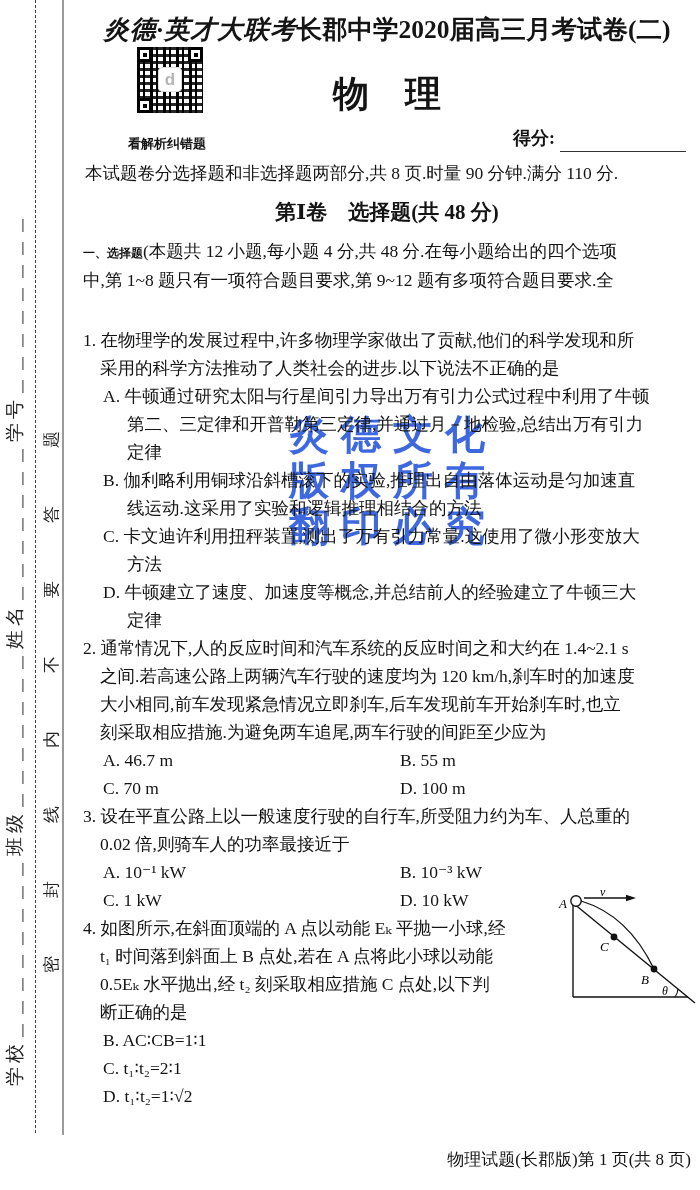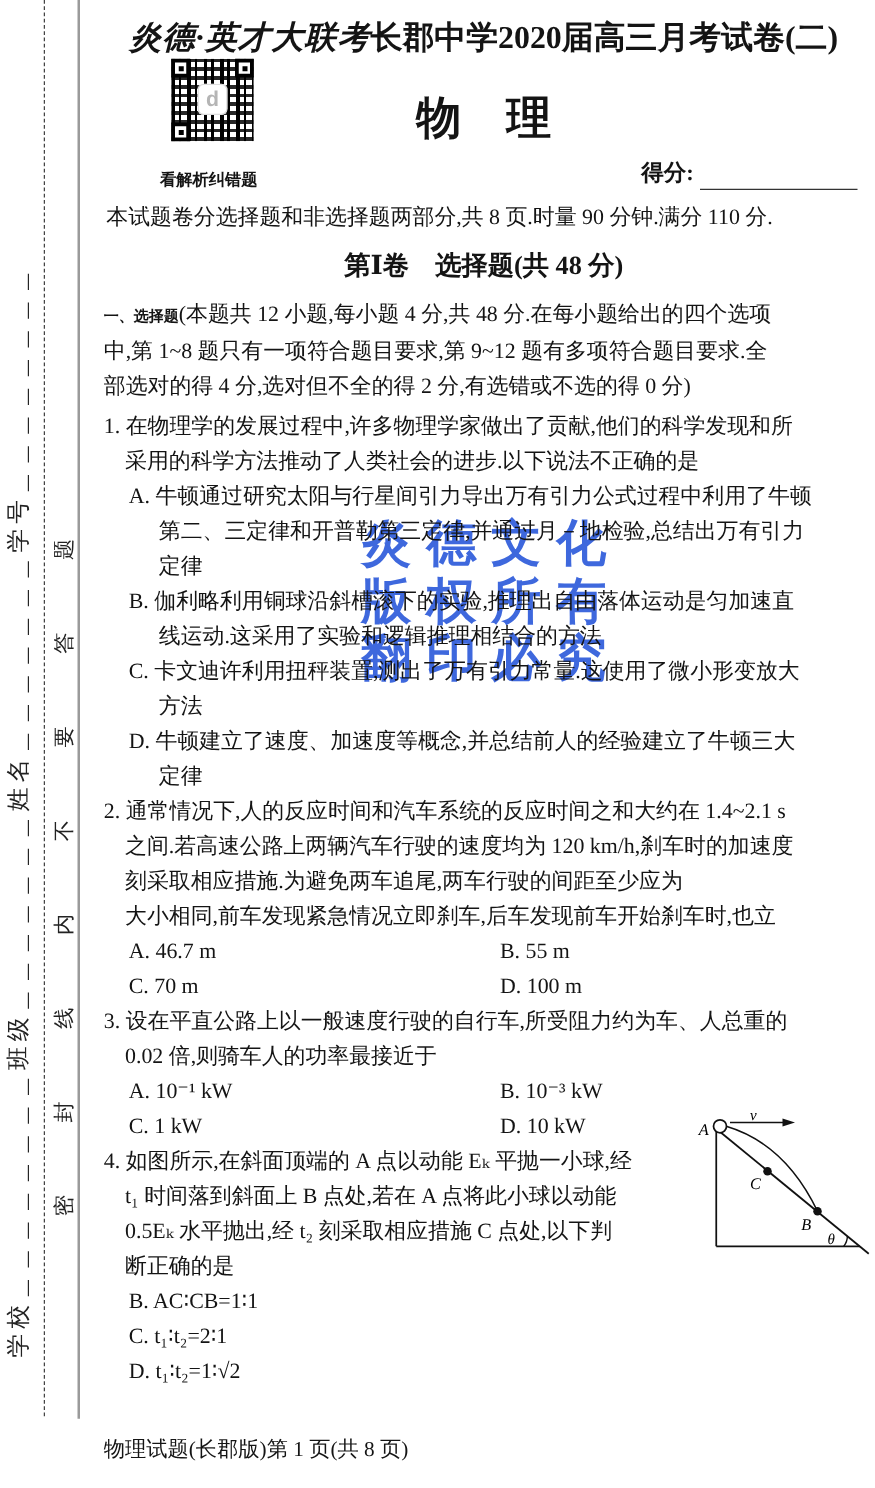--- a/index.html
+++ b/index.html
@@ -71,21 +71,21 @@
   .ln{height:28px;line-height:28px;white-space:nowrap;position:relative;}
   .l1{padding-left:17px;}
   .l2{padding-left:20px;}
   .l3{padding-left:44px;}
   .optrow{padding-left:20px;}
   .optB{position:absolute;left:317px;top:0;}
 
   
   .fig{left:556px;top:889px;width:142px;height:124px;z-index:2;background:#fff;}
 
-  .footer{left:83px;top:1148px;width:608px;text-align:left;font-size:17px;z-index:1;}
+  .footer{left:83px;top:1148px;width:608px;text-align:right;font-size:17px;z-index:1;}
 </style>
 </head>
 <body>
 
 <div class="abs dotted-rule"></div>
 <div class="abs solid-rule"></div>
 <div class="abs student-info">学校＿＿＿＿＿＿＿＿班级＿＿＿＿＿＿＿姓名＿＿＿＿＿＿＿学号＿＿＿＿＿＿＿＿</div>
 <div class="abs seal-text">密封线内不要答题</div>
 
 <div class="abs watermark">
@@ -110,40 +110,39 @@
 
 <div class="abs score">得分:</div>
 <div class="abs score-line"></div>
 
 <div class="abs intro">本试题卷分选择题和非选择题两部分,共 8 页.时量 90 分钟.满分 110 分.</div>
 <div class="abs section-title">第Ⅰ卷　选择题(共 48 分)</div>
 
 <div class="abs instructions">
   <div class="ln"><span class="label">一、选择题</span><span>(本题共 12 小题,每小题 4 分,共 48 分.在每小题给出的四个选项</span></div>
   <div class="ln">中,第 1~8 题只有一项符合题目要求,第 9~12 题有多项符合题目要求.全</div>
-  <div class="ln">部选对的得 4 分,选对但不全的得 2 分,有选错或不选的得 0 分)</div>
 </div>
 
 <div class="abs qlines">
   <div class="ln">1. 在物理学的发展过程中,许多物理学家做出了贡献,他们的科学发现和所</div>
   <div class="ln l1">采用的科学方法推动了人类社会的进步.以下说法不正确的是</div>
   <div class="ln l2">A. 牛顿通过研究太阳与行星间引力导出万有引力公式过程中利用了牛顿</div>
   <div class="ln l3">第二、三定律和开普勒第三定律,并通过月－地检验,总结出万有引力</div>
   <div class="ln l3">定律</div>
   <div class="ln l2">B. 伽利略利用铜球沿斜槽滚下的实验,推理出自由落体运动是匀加速直</div>
   <div class="ln l3">线运动.这采用了实验和逻辑推理相结合的方法</div>
   <div class="ln l2">C. 卡文迪许利用扭秤装置,测出了万有引力常量.这使用了微小形变放大</div>
   <div class="ln l3">方法</div>
   <div class="ln l2">D. 牛顿建立了速度、加速度等概念,并总结前人的经验建立了牛顿三大</div>
   <div class="ln l3">定律</div>
 
   <div class="ln">2. 通常情况下,人的反应时间和汽车系统的反应时间之和大约在 1.4~2.1 s</div>
   <div class="ln l1">之间.若高速公路上两辆汽车行驶的速度均为 120 km/h,刹车时的加速度</div>
+  <div class="ln l1">大小相同,前车发现紧急情况立即刹车,后车发现前车开始刹车时,也立</div>
   <div class="ln l1">刻采取相应措施.为避免两车追尾,两车行驶的间距至少应为</div>
-  <div class="ln l1">大小相同,前车发现紧急情况立即刹车,后车发现前车开始刹车时,也立</div>
   <div class="ln optrow">
     <span>A. 46.7 m</span>
     <span class="optB">B. 55 m</span>
   </div>
   <div class="ln optrow">
     <span>C. 70 m</span>
     <span class="optB">D. 100 m</span>
   </div>
 
   <div class="ln">3. 设在平直公路上以一般速度行驶的自行车,所受阻力约为车、人总重的</div>

